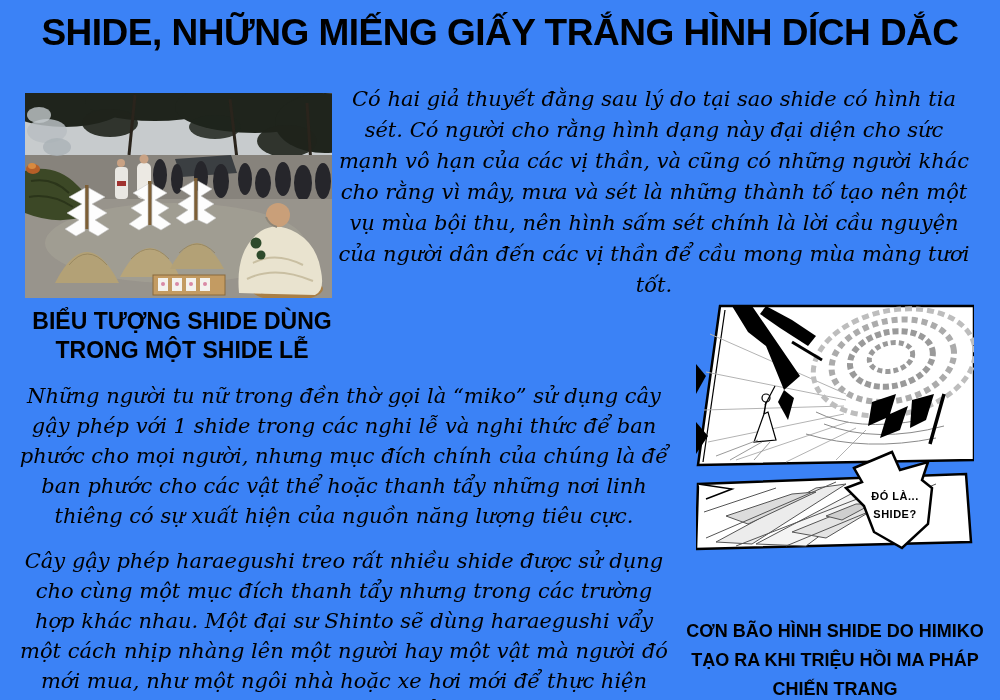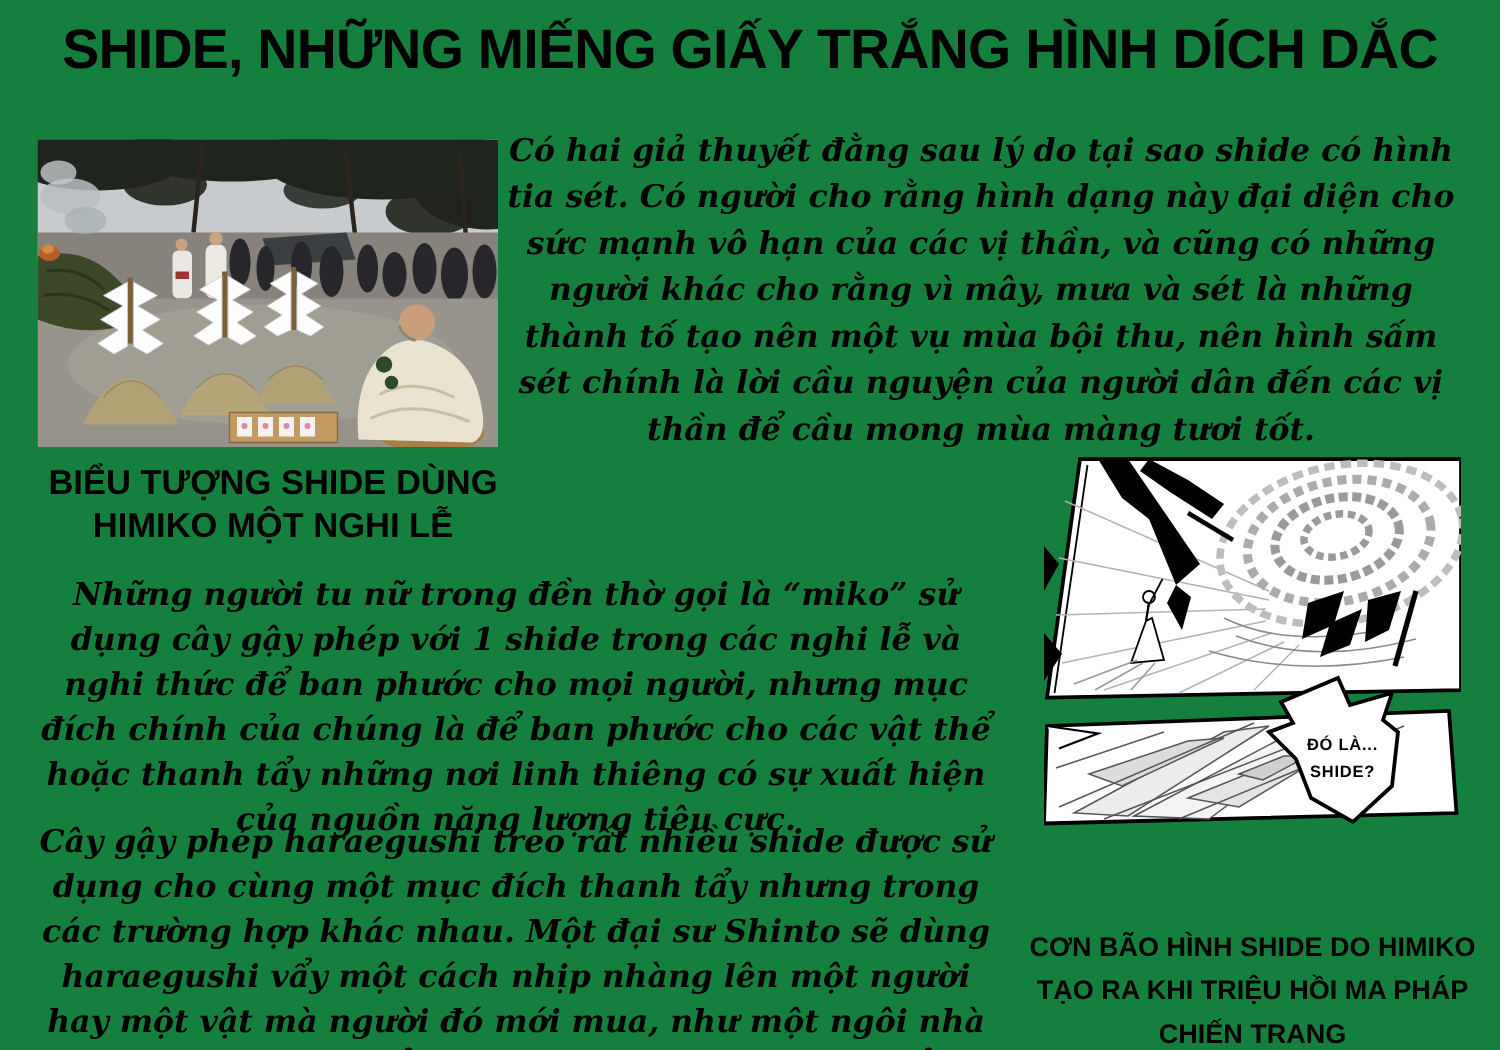--- a/index.html
+++ b/index.html
@@ -1,27 +1,27 @@
 <!DOCTYPE html>
 <html><head>
 <meta charset="utf-8">
 <style>
   html,body{margin:0;padding:0;background:#ffffff;}
-  #page{position:relative;width:1000px;height:700px;background:#15803d;overflow:hidden;
+  #page{position:relative;width:1000px;height:700px;background:#3b82f6;overflow:hidden;
         font-family:"Liberation Sans",sans-serif;color:#000;}
 
   .title{position:absolute;top:12px;left:0;width:1000px;text-align:center;
          font-size:37px;font-weight:800;letter-spacing:-0.5px;
          font-family:"Liberation Sans",sans-serif;}
 
   .photo{position:absolute;left:25px;top:93px;width:307px;height:205px;}
   .photo svg{display:block;}
 
   .script-par{position:absolute;text-align:center;
-         font-family:"DejaVu Serif",serif;font-style:italic;font-weight:bold;
+         font-family:"DejaVu Serif",serif;font-style:italic;font-weight:normal;
          font-size:21px;line-height:30px;}
   .par1{left:338px;top:84px;width:632px;line-height:31px;}
   .par2{left:18px;top:381px;width:652px;}
   .par3{left:18px;top:546px;width:652px;}
 
   .caption{position:absolute;text-align:center;font-weight:800;
            font-family:"Liberation Sans",sans-serif;}
   .photo-caption{left:20px;top:307px;width:324px;font-size:23px;line-height:29px;}
   .manga-caption{left:678px;top:569px;width:314px;font-size:18px;line-height:29px;margin-top:48px;}
 
@@ -139,21 +139,21 @@
       <path d="M228,170 Q250,158 278,172" stroke="#c9bfa2" stroke-width="2" fill="none"></path>
       <path d="M222,186 Q250,172 288,188" stroke="#c9bfa2" stroke-width="2" fill="none"></path>
       <circle cx="253" cy="122" r="12" fill="#c99f79"></circle>
       <path d="M241,124 Q244,132 252,134" stroke="#8d8678" stroke-width="2" fill="none"></path>
       <circle cx="231" cy="150" r="5.5" fill="#2e4a2b"></circle>
       <circle cx="236" cy="162" r="4.5" fill="#2e4a2b"></circle>
     </svg>
   </div>
 
   <div class="script-par par1">Có hai giả thuyết đằng sau lý do tại sao shide có hình tia sét. Có người cho rằng hình dạng này đại diện cho sức mạnh vô hạn của các vị thần, và cũng có những người khác cho rằng vì mây, mưa và sét là những thành tố tạo nên một vụ mùa bội thu, nên hình sấm sét chính là lời cầu nguyện của người dân đến các vị thần để cầu mong mùa màng tươi tốt.</div>
-  <div class="caption photo-caption">BIỂU TƯỢNG SHIDE DÙNG HIMIKO MỘT NGHI LỄ</div>
+  <div class="caption photo-caption">BIỂU TƯỢNG SHIDE DÙNG TRONG MỘT SHIDE LỄ</div>
   <div class="script-par par2">Những người tu nữ trong đền thờ gọi là “miko” sử dụng cây gậy phép với 1 shide trong các nghi lễ và nghi thức để ban phước cho mọi người, nhưng mục đích chính của chúng là để ban phước cho các vật thể hoặc thanh tẩy những nơi linh thiêng có sự xuất hiện của nguồn năng lượng tiêu cực.</div>
   <div class="script-par par3">Cây gậy phép haraegushi treo rất nhiều shide được sử dụng cho cùng một mục đích thanh tẩy nhưng trong các trường hợp khác nhau. Một đại sư Shinto sẽ dùng haraegushi vẩy một cách nhịp nhàng lên một người hay một vật mà người đó mới mua, như một ngôi nhà hoặc xe hơi mới để thực hiện nghi thức thanh tẩy.</div>
 
   <div class="manga">
     <svg width="278" height="250" viewBox="0 0 278 250" xmlns="http://www.w3.org/2000/svg">
 
       <polygon points="24,4 278,4 278,158 2,163" fill="#ffffff" stroke="#000" stroke-width="2.5"></polygon>
       <line x1="29" y1="8" x2="7" y2="160" stroke="#000" stroke-width="1.2"></line>
 
       <polygon points="0,62 10,74 0,92" fill="#000"></polygon>

